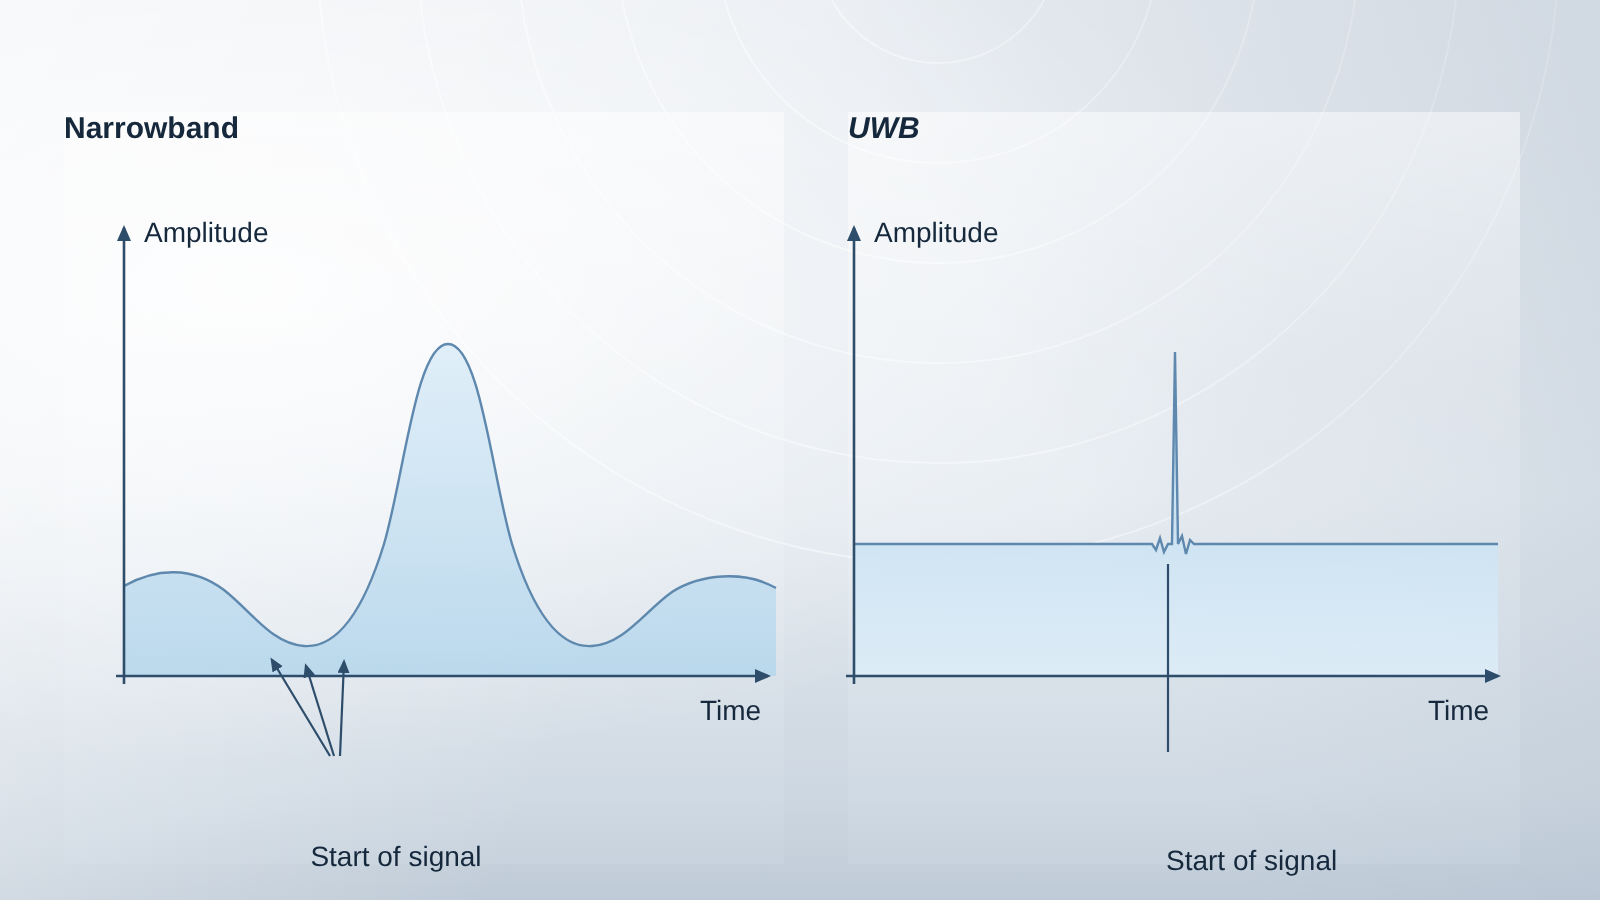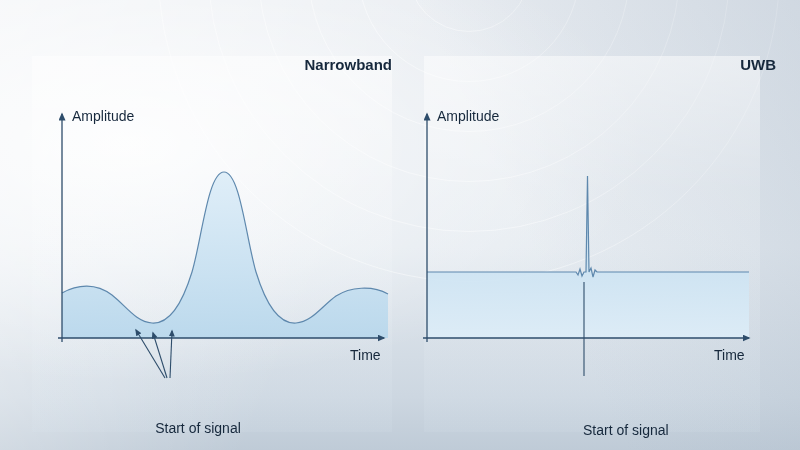--- a/index.html
+++ b/index.html
@@ -40,21 +40,21 @@
   .label {
     position: absolute;
     color: #16283c;
     font-size: 14px;
     line-height: 17px;
     white-space: pre;
   }
   .title {
     font-weight: bold;
     font-size: 15px;
-    text-align: right;
+    text-align: left;
   }
   svg.canvas {
     position: absolute;
     left: 0; top: 0;
   }
 </style>
 </head>
 <body>
 
 <div class="stage">
@@ -124,21 +124,21 @@
                L591,268 L593,277 L595,270 L597,272 L749,272" fill="none" stroke-width="1.2" stroke="#5e88ad"></path>
 
       <path d="M427,342 L427,114" fill="none" stroke-width="1.3" marker-end="url(#axisArrow)" stroke="#2e4d6b"></path>
       <path d="M423,338 L749,338" fill="none" stroke-width="1.3" marker-end="url(#axisArrow)" stroke="#2e4d6b"></path>
 
       <path d="M584,376 L584,282" fill="none" stroke-width="1.1" stroke="#2e4d6b"></path>
     </g>
   </svg>
 
   <div class="label title" style="left:32px; top:56px; width:360px;">Narrowband</div>
-  <div class="label title" style="left:440px; top:56px; width:336px;">UWB</div>
+  <div class="label title" style="left:424px; top:56px; width:336px;font-style:italic;">UWB</div>
 
   <div class="label" style="left:72px; top:108px;">Amplitude</div>
   <div class="label" style="left:350px; top:347px;">Time</div>
 
   <div class="label" style="left:437px; top:108px;">Amplitude</div>
   <div class="label" style="left:714px; top:347px;">Time</div>
 
   <div class="label" style="left:118px; top:386px; width:160px; text-align:center;">
     <div>Start of signal</div>
     

